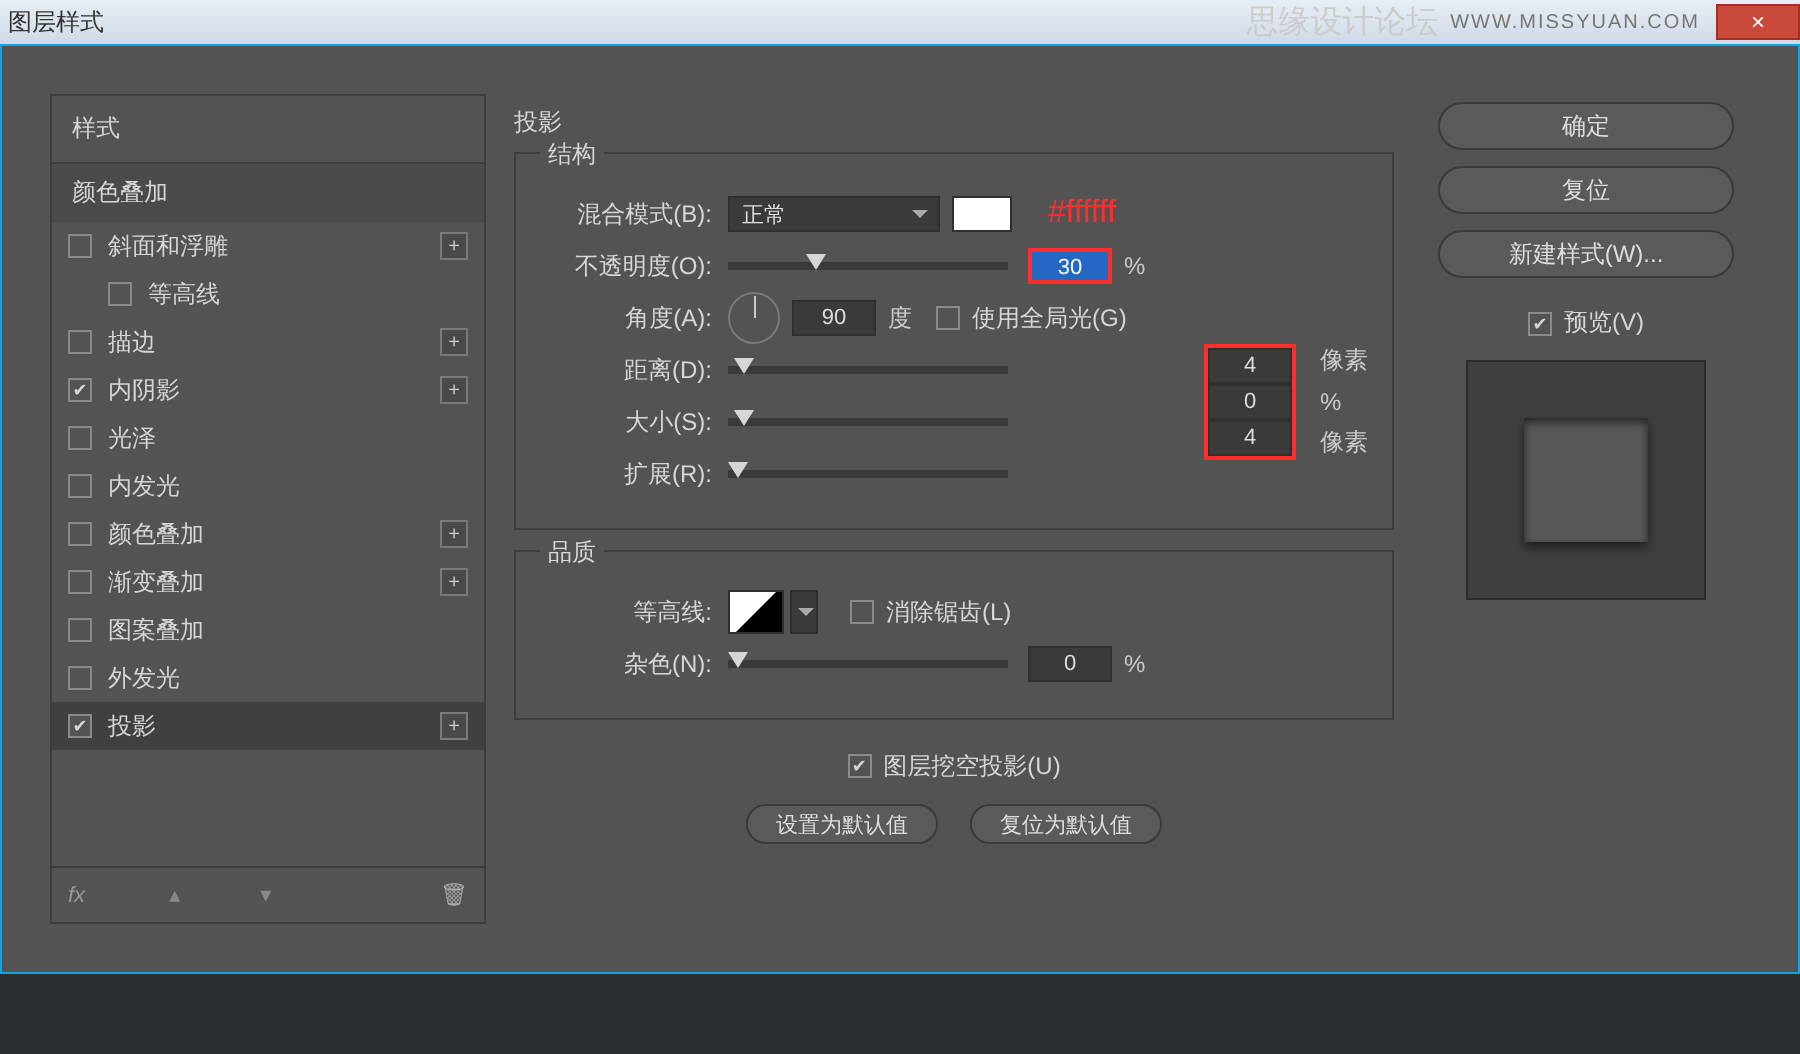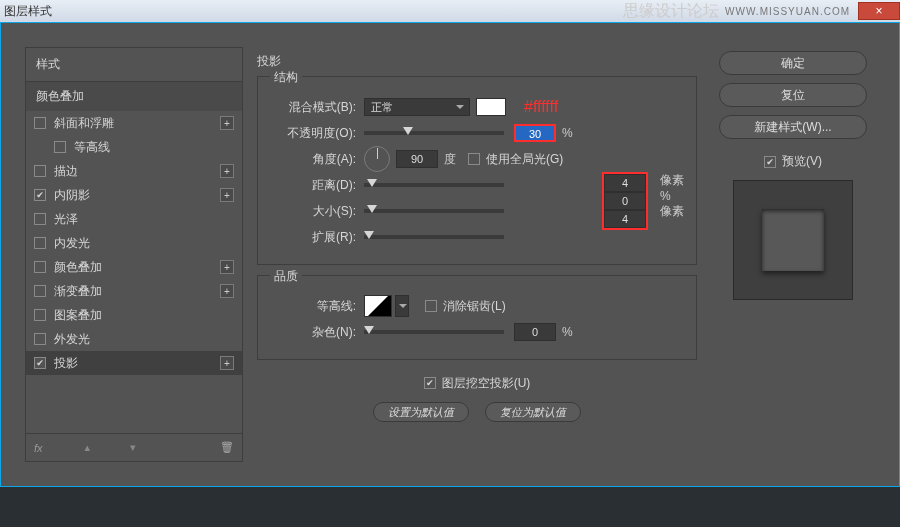--- a/index.html
+++ b/index.html
@@ -40,21 +40,21 @@
 .numbox { width: 42px; height: 18px; background: #3a3a3a; border: 1px solid #2f2f2f; color: #ddd; text-align: center; font-size: 11px; line-height: 16px; }
 .numbox.hl { border: 2px solid #ff2e2e; background: #2468c4; color: #fff; }
 .unit { margin-left: 6px; color: #ccc; }
 .dial { width: 26px; height: 26px; border: 1px solid #7a7a7a; border-radius: 50%; position: relative; margin-right: 6px; }
 .dial::after { content: ""; position: absolute; width: 1px; height: 11px; background: #ccc; left: 12px; top: 1px; }
 .chkbox { width: 12px; height: 12px; border: 1px solid #8a8a8a; margin-right: 6px; display: inline-flex; align-items: center; justify-content: center; }
 .chkbox.on::after { content: "✔"; font-size: 9px; color: #d6d6d6; }
 .contour-sw { width: 28px; height: 22px; border: 1px solid #2f2f2f; background: linear-gradient(135deg,#fff 49%, #000 51%); margin-right: 3px; }
 .contour-dd { width: 14px; height: 22px; border: 1px solid #2f2f2f; background: #3a3a3a; position: relative; }
 .contour-dd::after { content: ""; position: absolute; left: 3px; top: 8px; border: 4px solid transparent; border-top-color: #aaa; }
-.btns-center { display: flex; gap: 16px; justify-content: center; margin-top: 6px; font-style: italic; }
+.btns-center { display: flex; gap: 16px; justify-content: center; margin-top: 6px; }
 .pill-btn { min-width: 96px; height: 20px; background: #5a5a5a; border: 1px solid #3a3a3a; border-radius: 10px; display: flex; align-items: center; justify-content: center; font-size: 11px; color: #ddd; padding: 0 12px; }
 .redstack { display: flex; flex-direction: column; border: 2px solid #ff2e2e; }
 .redstack .numbox { border-radius: 0; }
 
 .right-col { width: 164px; padding: 4px 6px; display: flex; flex-direction: column; align-items: center; }
 .r-btn { width: 148px; height: 24px; border: 1px solid #3a3a3a; border-radius: 12px; background: #5a5a5a; display: flex; align-items: center; justify-content: center; font-size: 12px; color: #ddd; margin-bottom: 8px; }
 .preview-chk { display: flex; align-items: center; font-size: 12px; margin: 6px 0 10px 0; }
 .preview-box { width: 120px; height: 120px; background: #3f3f3f; border: 1px solid #2a2a2a; display: flex; align-items: center; justify-content: center; }
 .preview-inner { width: 62px; height: 62px; background: #585858; box-shadow: 0 3px 5px rgba(0,0,0,.5), inset 0 2px 4px rgba(0,0,0,.6); }
 </style>
@@ -190,21 +190,21 @@
                   <div class="thumb" style="left:0%"></div>
                 </div>
             </div>
           </div>
           <div style="display:flex">
             <div class="redstack">
               <span class="numbox" style="border:1px solid #2f2f2f">4</span>
               <span class="numbox" style="border:1px solid #2f2f2f">0</span>
               <span class="numbox" style="border:1px solid #2f2f2f">4</span>
             </div>
-            <div style="display:flex;flex-direction:column;justify-content:flex-start;height:58px;margin-left:6px">
+            <div style="display:flex;flex-direction:column;justify-content:space-between;height:58px;margin-left:6px">
               <span class="unit">像素</span>
               <span class="unit">%</span>
               <span class="unit">像素</span>
             </div>
           </div>
         </div>
       </div>
     </div>
 
     <div class="fieldset">

